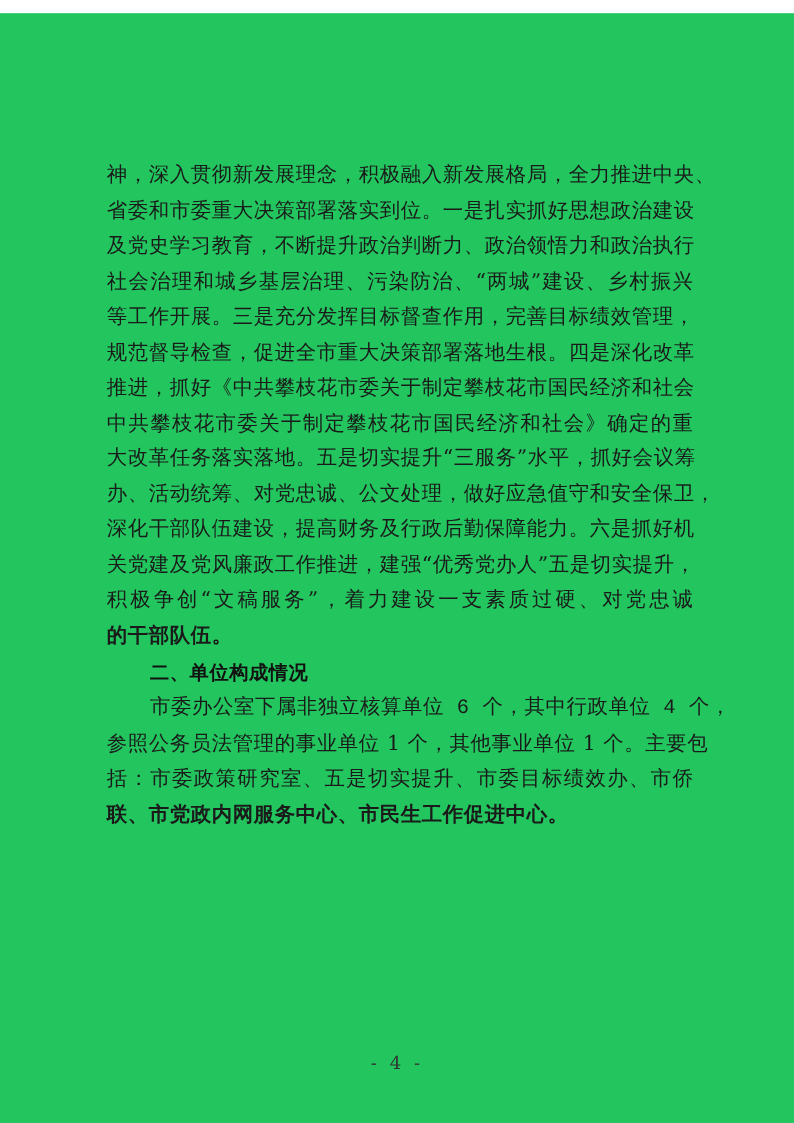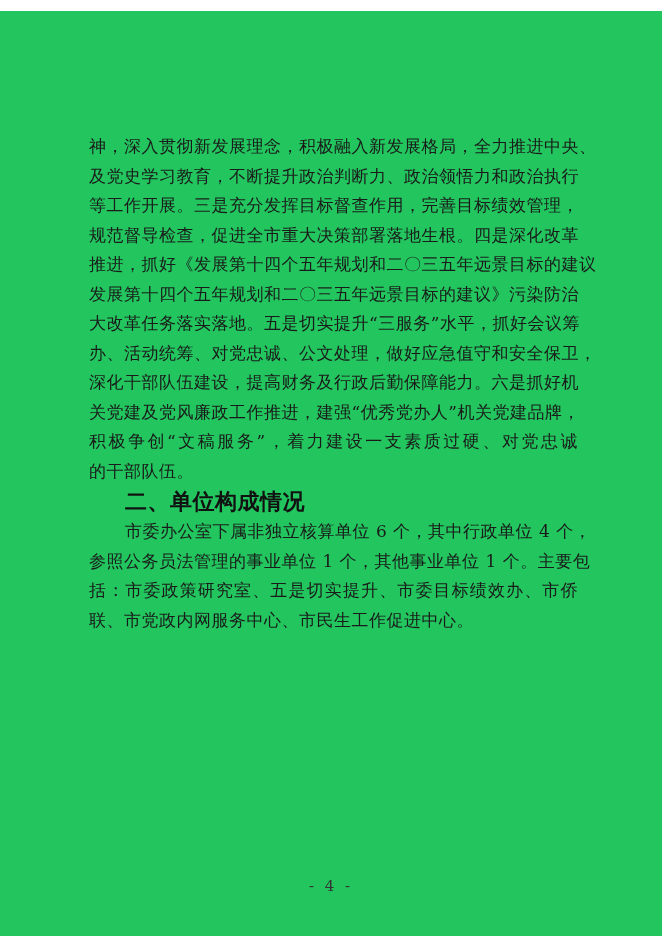--- a/index.html
+++ b/index.html
@@ -32,29 +32,31 @@
       line-height: 29.5px;
       font-size: 17px;
       white-space: nowrap;
       text-align: justify;
       text-align-last: justify;
       letter-spacing: 0.5px;
       overflow: visible;
     }
     .line.last {
       text-align-last: left;
+      font-weight: bold;
     }
     .line.indent {
       padding-left: 36px;
       box-sizing: border-box;
+      font-family: Liberation Mono, monospace;
     }
     .heading {
       height: 31px;
       line-height: 31px;
-      font-size: 22px;
+      font-size: 16px;
       font-weight: bold;
       font-family: "DejaVu Sans", "Liberation Sans", sans-serif;
       padding-left: 36px;
       letter-spacing: 0.5px;
       color: #111111;
     }
     .page-number {
       position: absolute;
       left: 0;
       width: 662px;
@@ -66,29 +68,31 @@
     }
   </style>
 </head>
 <body>
 
 <div class="page">
   <div class="body-text">
 
     <div>
       <div class="line">神，深入贯彻新发展理念，积极融入新发展格局，全力推进中央、</div>
+      <div class="line">省委和市委重大决策部署落实到位。一是扎实抓好思想政治建设</div>
       <div class="line">及党史学习教育，不断提升政治判断力、政治领悟力和政治执行</div>
+      <div class="line">社会治理和城乡基层治理、污染防治、“两城”建设、乡村振兴</div>
       <div class="line">等工作开展。三是充分发挥目标督查作用，完善目标绩效管理，</div>
       <div class="line">规范督导检查，促进全市重大决策部署落地生根。四是深化改革</div>
-      <div class="line">推进，抓好《发展第十四个五年规划和二〇三五年远景目标的建议</div>
-      <div class="line">发展第十四个五年规划和二〇三五年远景目标的建议》污染防治</div>
+      <div class="line">推进，抓好《中共攀枝花市委关于制定攀枝花市国民经济和社会</div>
+      <div class="line">中共攀枝花市委关于制定攀枝花市国民经济和社会》确定的重</div>
       <div class="line">大改革任务落实落地。五是切实提升“三服务”水平，抓好会议筹</div>
       <div class="line">办、活动统筹、对党忠诚、公文处理，做好应急值守和安全保卫，</div>
       <div class="line">深化干部队伍建设，提高财务及行政后勤保障能力。六是抓好机</div>
-      <div class="line">关党建及党风廉政工作推进，建强“优秀党办人”机关党建品牌，</div>
+      <div class="line">关党建及党风廉政工作推进，建强“优秀党办人”五是切实提升，</div>
       <div class="line">积极争创“文稿服务”，着力建设一支素质过硬、对党忠诚</div>
       <div class="line last">的干部队伍。</div>
     </div>
 
     <div class="heading">二、单位构成情况</div>
 
     <div>
       <div class="line indent">市委办公室下属非独立核算单位 6 个，其中行政单位 4 个，</div>
       <div class="line">参照公务员法管理的事业单位 1 个，其他事业单位 1 个。主要包</div>
       <div class="line">括：市委政策研究室、五是切实提升、市委目标绩效办、市侨</div>

